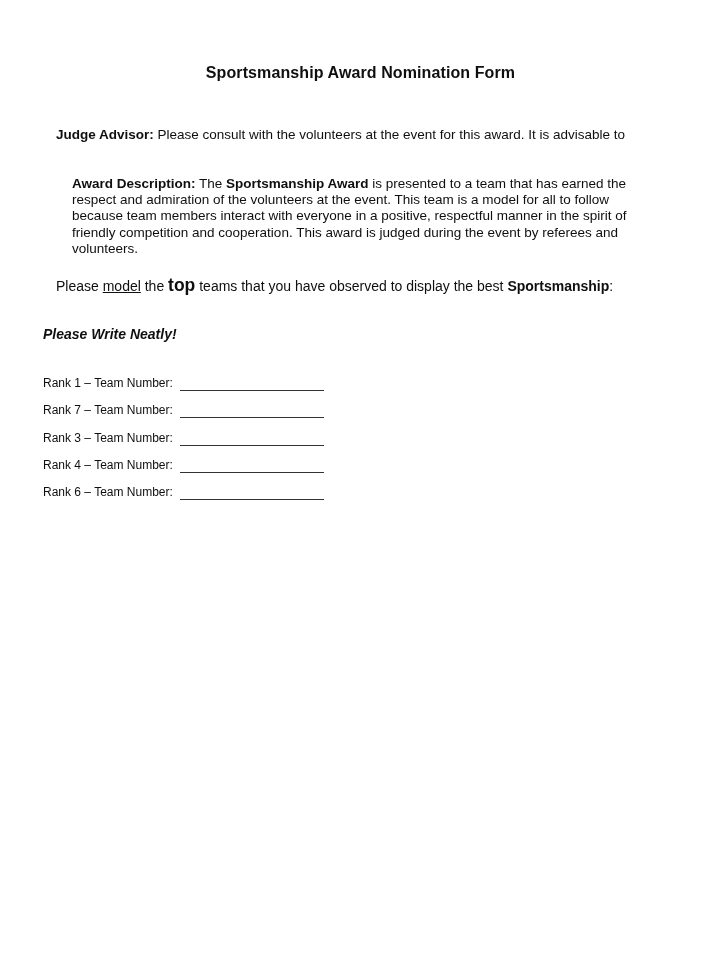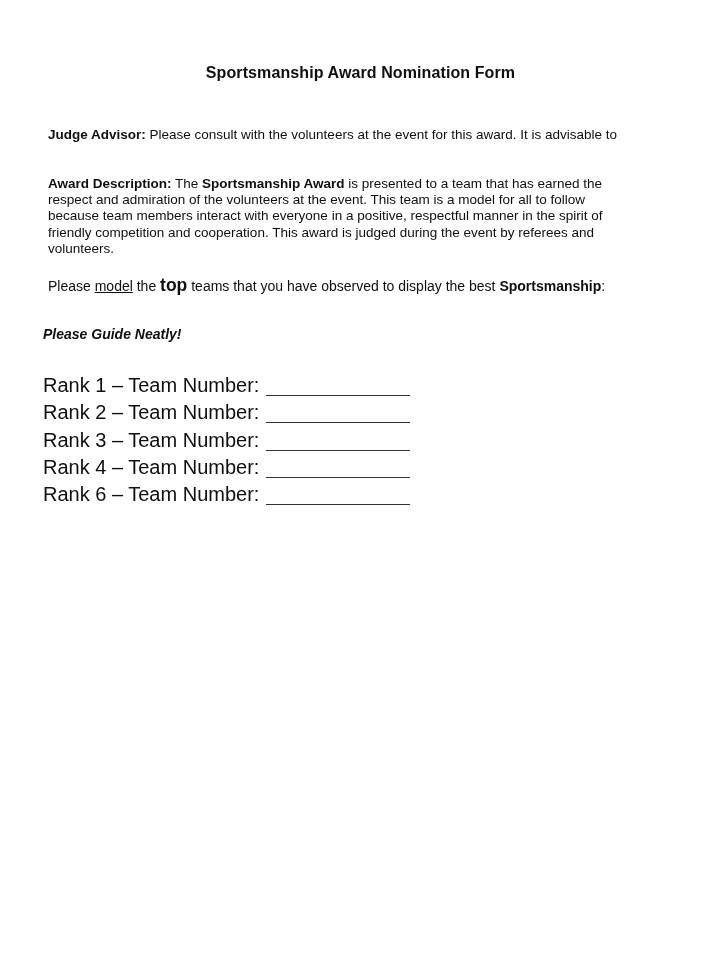--- a/index.html
+++ b/index.html
@@ -17,38 +17,38 @@
     position: absolute;
     top: 64px;
     left: 0;
     width: 721px;
     margin: 0;
     text-align: center;
     font-size: 16px;
     font-weight: bold;
     letter-spacing: 0.1px;
   }
-  .para { position: absolute; left: 48px; width: 640px; font-size: 13.5px; line-height: 16.2px; }
+  .para { position: absolute; left: 56px; width: 640px; font-size: 13.5px; line-height: 16.2px; }
   .p1 { top: 127px; }
-  .p2 { top: 176px; }
+  .p2 { top: 176px; margin-left: 16px; }
   .p3 { top: 277px; font-size: 14px; }
   .rich-line { white-space: pre-wrap; }
   .seg-b { font-weight: bold; }
   .seg-u { text-decoration: underline; }
   .seg-big { font-weight: bold; font-size: 17.5px; }
   .neatly {
     position: absolute;
     top: 326px;
     left: 43px;
     font-size: 14px;
     font-weight: bold;
     font-style: italic;
   }
   .ranks { position: absolute; top: 374px; left: 43px; }
-  .rank-row { height: 27.3px; font-size: 20px; white-space: nowrap; }
+  .rank-row { height: 27.3px; font-size: 12px; white-space: nowrap; }
   .rank-blank {
     display: inline-block;
     width: 144px;
     height: 16px;
     margin-left: 7px;
     border-bottom: 1.5px solid #333333;
     vertical-align: -4px;
   }
   .footer-left, .footer-right {
     position: absolute;
@@ -75,25 +75,25 @@
       <div class="rich-line"><span class="">respect and admiration of the volunteers at the event. This team is a model for all to follow</span></div>
       <div class="rich-line"><span class="">because team members interact with everyone in a positive, respectful manner in the spirit of</span></div>
       <div class="rich-line"><span class="">friendly competition and cooperation. This award is judged during the event by referees and</span></div>
       <div class="rich-line"><span class="">volunteers.</span></div>
     </div>
 
   <div class="para p3">
       <div class="rich-line"><span class="">Please </span><span class=" seg-u">model</span><span class=""> the </span><span class=" seg-big">top</span><span class=""> teams that you have observed to display the best </span><span class=" seg-b">Sportsmanship</span><span class="">:</span></div>
     </div>
 
-  <div class="neatly">Please Guide Neatly!</div>
+  <div class="neatly">Please Write Neatly!</div>
 
   <div class="ranks" id="ranks">
       <div class="rank-row"><span>Rank 1 – Team Number:</span><span class="rank-blank"></span></div>
-      <div class="rank-row"><span>Rank 2 – Team Number:</span><span class="rank-blank"></span></div>
+      <div class="rank-row"><span>Rank 7 – Team Number:</span><span class="rank-blank"></span></div>
       <div class="rank-row"><span>Rank 3 – Team Number:</span><span class="rank-blank"></span></div>
       <div class="rank-row"><span>Rank 4 – Team Number:</span><span class="rank-blank"></span></div>
       <div class="rank-row"><span>Rank 6 – Team Number:</span><span class="rank-blank"></span></div>
     </div>
 
   <div class="footer-left">Guide to Judging</div>
 
   <div class="footer-right">8/19/2024</div>
 
 </div>

